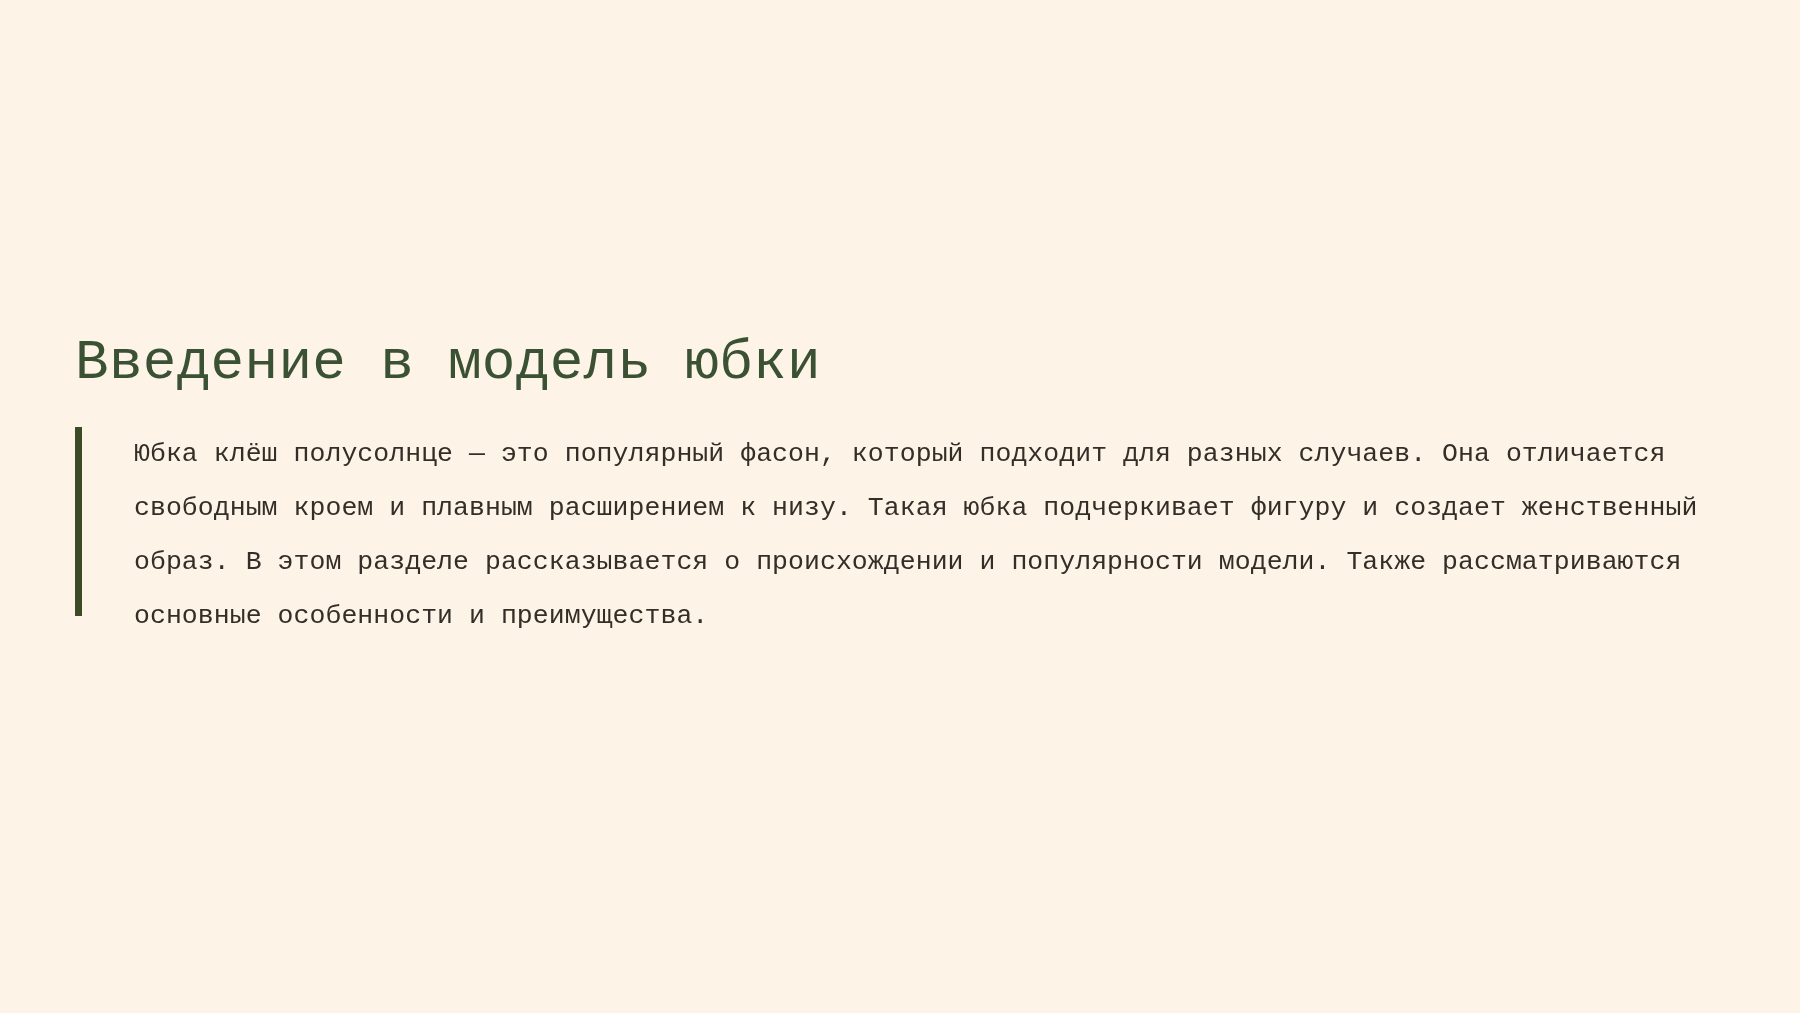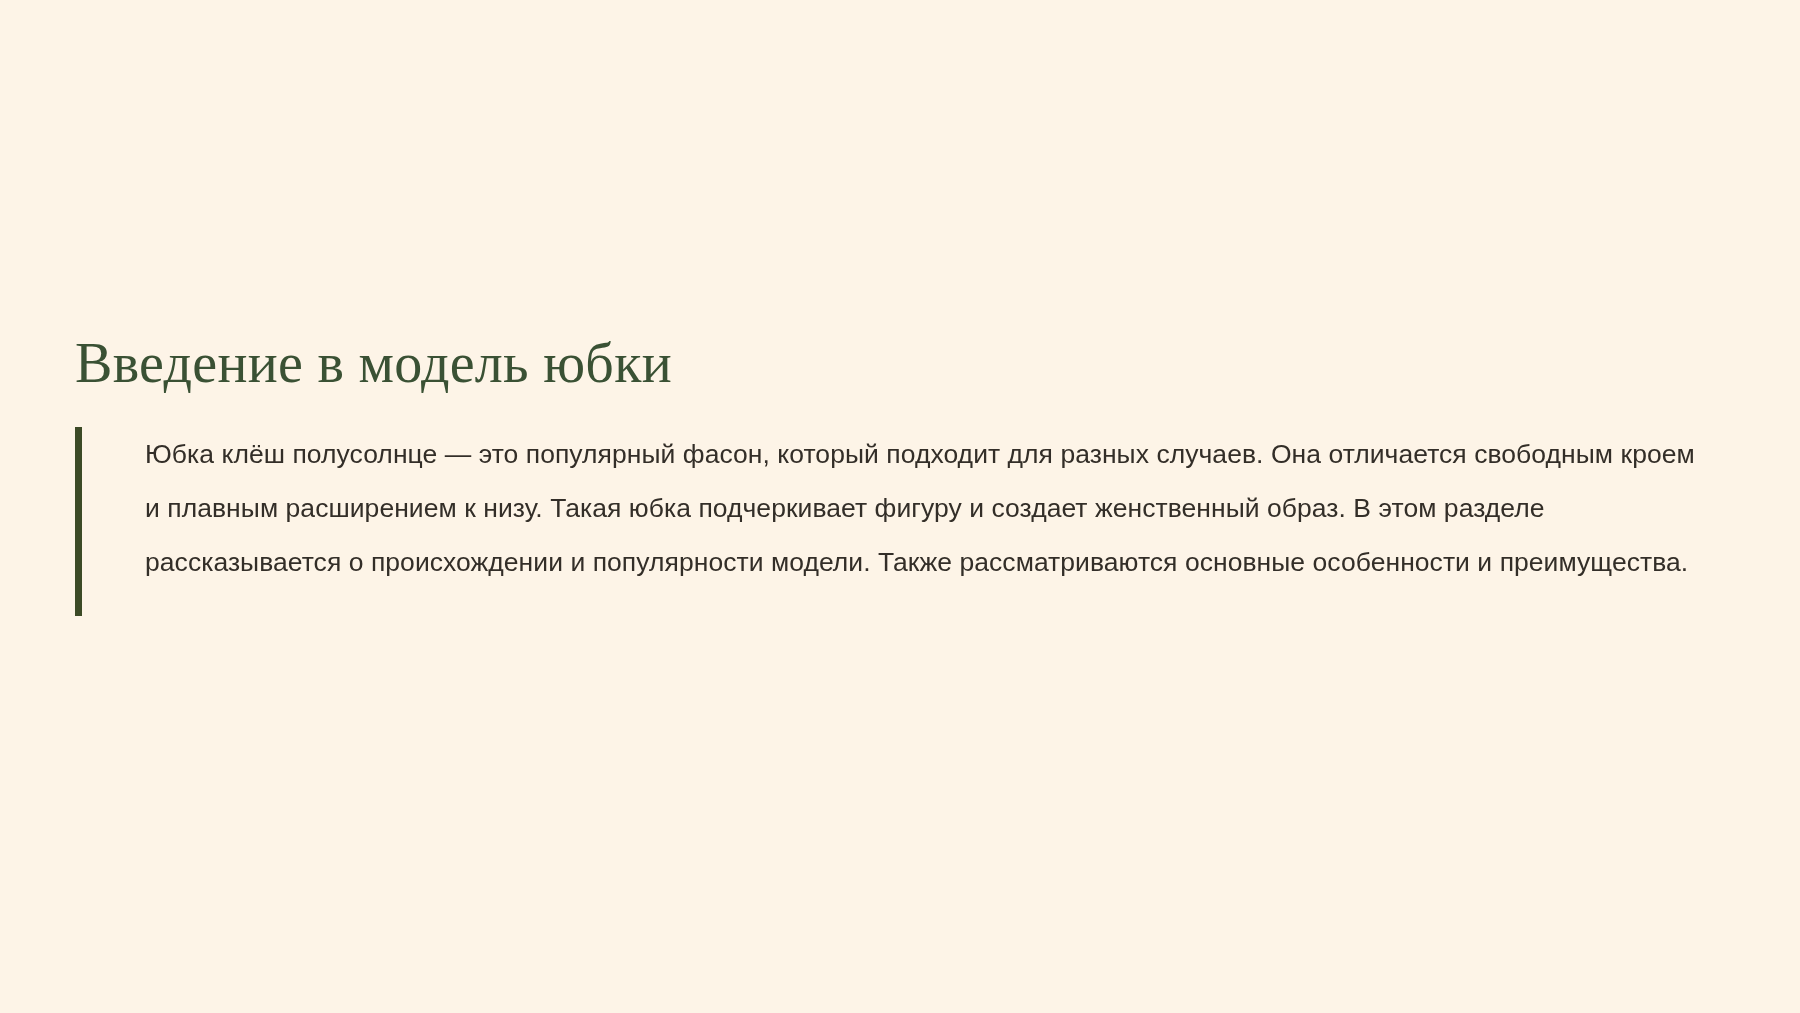--- a/index.html
+++ b/index.html
@@ -23,21 +23,21 @@
 
   .content-block {
     position: absolute;
     left: 75px;
     top: 332px;
     width: 1640px;
   }
 
   .section-heading {
     margin: 0;
-    font-family: Liberation Serif, serif;
+    font-family: Liberation Mono, monospace;
     font-size: 56px;
     font-weight: 400;
     line-height: 1.12;
     letter-spacing: 0.3px;
     color: #3a5134;
     white-space: nowrap;
   }
 
   .quote-wrap {
     position: relative;
@@ -49,22 +49,22 @@
   .accent-bar {
     position: absolute;
     left: 0;
     top: 0;
     width: 7px;
     height: 189px;
     background: #3c4a26;
   }
 
   .body-paragraph {
-    margin: 11px;
-    font-family: Liberation Sans, sans-serif;
+    margin: 0;
+    font-family: Liberation Mono, monospace;
     font-size: 26.5px;
     font-weight: 400;
     line-height: 54px;
     color: #332e28;
     max-width: 1570px;
     letter-spacing: 0.05px;
   }
 </style>
 </head>
 <body>

